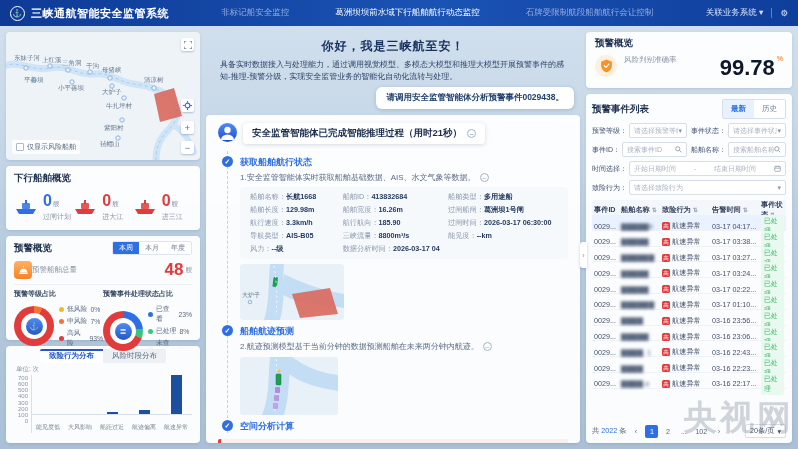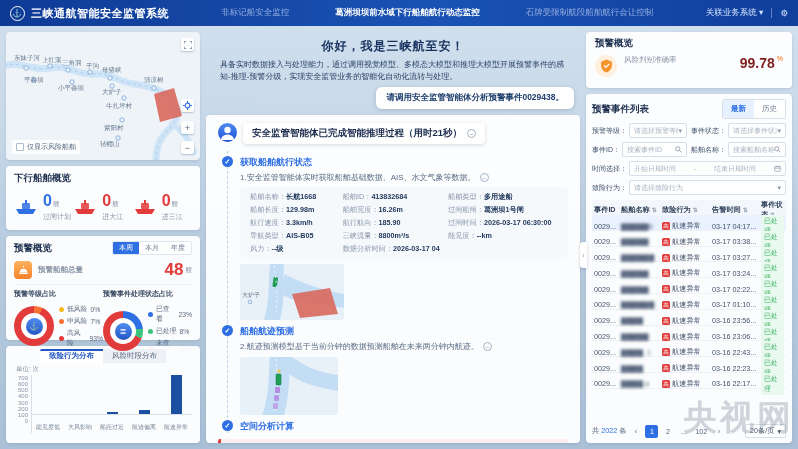--- a/index.html
+++ b/index.html
@@ -9,21 +9,21 @@
     background:linear-gradient(180deg,#d3e1ee 0%,#c7d8e8 28%,#b7cbdf 55%,#a9c0d6 100%); }
 
   
   .hdr { height:26px; background:linear-gradient(90deg,#0e3a96 0%,#1a53b4 55%,#0f3e9c 100%);
     display:flex; align-items:center; color:#fff; padding:0 10px; }
   .logo { width:15px; height:15px; border:1.5px solid #fff; border-radius:50%; display:flex;
     align-items:center; justify-content:center; font-size:8px; margin-right:6px; flex:0 0 auto;}
   .hdr-title { font-size:11px; font-weight:bold; letter-spacing:.5px; white-space:nowrap; }
   .hdr-nav { flex:1; display:flex; justify-content:center; gap:46px; }
   .hdr-nav .nav-item { font-size:8.5px; color:#93abe0; white-space:nowrap; cursor:pointer; }
-  .hdr-nav .nav-item.on { color:#fff; font-weight:bold; }
+  .hdr-nav .nav-item.on { color:#fff; font-weight:normal; }
   .hdr-right { display:flex; align-items:center; gap:8px; font-size:8.5px; color:#d6e4ff; }
   .hdr-right .sep { width:1px; height:10px; background:rgba(255,255,255,.35); }
 
   
   .content { display:flex; gap:6px; padding:6px; height:423px; }
   .col-l { width:194px; display:flex; flex-direction:column; gap:6px; }
   .col-c { flex:1; display:flex; flex-direction:column; min-width:0; }
   .col-r { width:206px; display:flex; flex-direction:column; gap:6px; position:relative; }
   .card { background:rgba(255,255,255,.94); border-radius:4px; box-shadow:0 1px 3px rgba(40,70,110,.14); }
 
@@ -52,21 +52,21 @@
 
   
   .ov-card { height:104px; padding:5px 8px; }
   .ov-head { display:flex; align-items:center; justify-content:space-between; }
   .ov-tabs { display:flex; border:1px solid #dfe6ef; border-radius:2px; overflow:hidden; }
   .ov-tab { font-size:7px; padding:1px 6px; color:#6c7c92; background:#fff; cursor:pointer; }
   .ov-tab.on { background:#2f6fe4; color:#fff; }
   .ov-total { display:flex; align-items:center; margin-top:5px; border-bottom:1px solid #edf1f6; padding-bottom:4px;}
   .alarm { width:18px; height:18px; border-radius:4px; background:linear-gradient(180deg,#ffb25e,#f5822a);
     display:flex; align-items:center; justify-content:center; }
-  .ov-total-lbl { font-size:7.5px; color:#8a95a8; margin-left:6px; flex:1;font-weight:bold; }
+  .ov-total-lbl { font-size:7.5px; color:#8a95a8; flex:1; }
   .ov-total-val { font-size:17px; font-weight:bold; color:#e23b3b;text-align:center; }
   .ov-total-unit { font-size:6.5px; color:#8a95a8; margin-left:2px; }
   .donut-wrap { display:flex; margin-top:4px; }
   .donut-sec { flex:1; }
   .donut-sub { font-size:7px; font-weight:bold; color:#3a4a63; }
   .donut-row { display:flex; align-items:center; gap:5px; margin-top:3px; }
   .donut { width:40px; height:40px; border-radius:50%; position:relative; flex:0 0 auto; }
   .hole { position:absolute; inset:7px; background:#fff; border-radius:50%;
     display:flex; align-items:center; justify-content:center; }
   .cicon { width:17px; height:17px; border-radius:50%; background:linear-gradient(180deg,#4f8cf0,#2457c5);
@@ -116,21 +116,21 @@
   .mini-map { border-radius:3px; margin-top:5px; display:block; }
   .alert-strip { margin-top:6px; background:#fdeeee; border-left:3px solid #e23b3b; color:#d93a3a;
     font-size:8.5px; font-weight:bold; padding:5px 8px; border-radius:2px; }
 
   
   .acc-card { height:56px; padding:5px 9px; }
   .acc-row { display:flex; align-items:flex-start; margin-top:5px; }
   .shield-bg { width:22px; height:22px; border-radius:50%; background:#fef0dd; display:flex;
     align-items:center; justify-content:center; }
   .acc-lbl { font-size:7.5px; color:#8a95a8; margin-left:7px; flex:1; }
-  .acc-val { font-size:14px; font-weight:bold; color:#7f1d1d; }
+  .acc-val { font-size:22px; font-weight:bold; color:#0f172a; }
   .acc-unit { font-size:7px; color:#ff6a00; margin-left:2px; }
   .ev-card { flex:1; padding:5px 6px; display:flex; flex-direction:column; overflow:hidden; }
   .ev-head { display:flex; align-items:center; justify-content:space-between; }
   .seg { display:flex; border:1px solid #d6dee8; border-radius:2px; overflow:hidden; }
   .seg-btn { font-size:7.5px; padding:4px 8px; background:#fff; color:#6c7c92; cursor:pointer; }
   .seg-btn.on { background:#e8f1ff; color:#2f6fe4; font-weight:bold; }
   .f-row { display:flex; gap:4px; margin-top:4px; }
   .f-item { flex:1; display:flex; align-items:center; gap:2px; min-width:0; }
   .f-lbl { font-size:7px; color:#42536e; white-space:nowrap; }
   .f-ctl { flex:1; display:flex; align-items:center; justify-content:space-between; border:1px solid #d6dee8;

